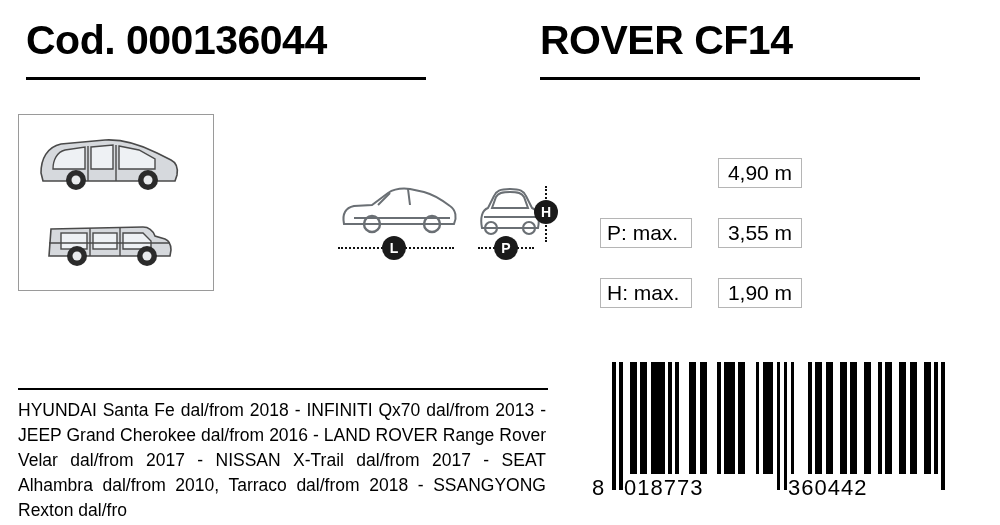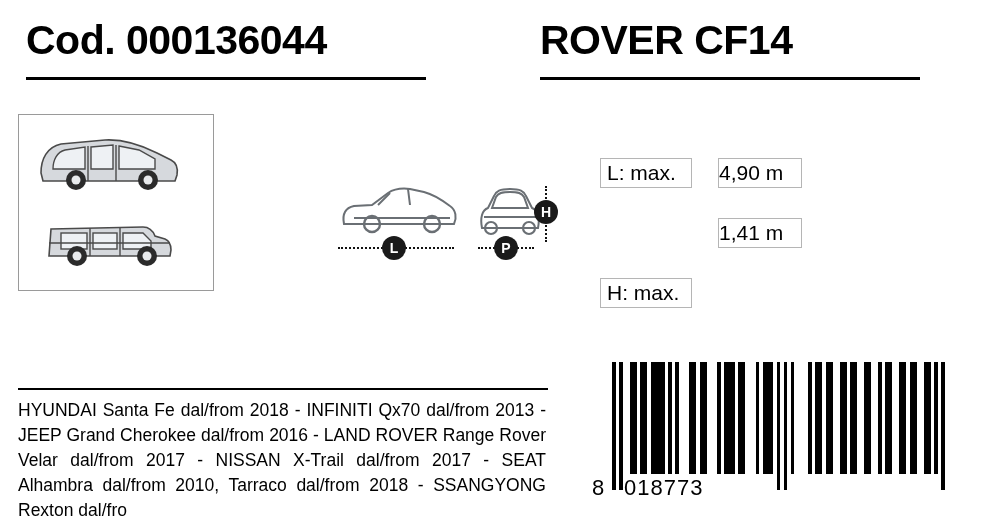--- a/index.html
+++ b/index.html
@@ -157,21 +157,21 @@
     position: absolute;
     left: 118px;
     top: 0;
     width: 84px;
     height: 30px;
     border: 1px solid #b5b5b5;
     background: #fff;
     box-sizing: border-box;
     font-size: 21px;
     line-height: 28px;
-    text-align: left;
+    text-align: center;
     white-space: nowrap;
   }
 
   
   .divider {
     position: absolute;
     left: 18px;
     top: 388px;
     width: 530px;
     height: 2px;
@@ -336,28 +336,29 @@
     <div class="dashed-h dash-p"></div>
     <div class="dash-v"></div>
 
     <div class="badge badge-l">L</div>
     <div class="badge badge-p">P</div>
     <div class="badge badge-h">H</div>
   </div>
 
   <div class="measures">
     <div class="measure-row">
-      <div class="measure-label">L: max.</div>
       <div class="measure-value">4,90 m</div>
     </div>
     <div class="measure-row">
-      <div class="measure-value">1,41 m</div>
+      <div class="measure-label">P: max.</div>
+      <div class="measure-value">3,55 m</div>
     </div>
     <div class="measure-row">
       <div class="measure-label">H: max.</div>
+      <div class="measure-value">1,90 m</div>
     </div>
   </div>
 
   <div class="divider"></div>
 
   <div class="compat">HYUNDAI Santa Fe  dal/from 2018 - INFINITI Qx70 dal/from 2013 - JEEP Grand Cherokee  dal/from 2016 - LAND ROVER Range Rover Velar dal/from 2017 - NISSAN X-Trail dal/from 2017 - SEAT Alhambra dal/from 2010,   Tarraco dal/from 2018 - SSANGYONG Rexton dal/fro</div>
 
   <div class="barcode-area">
     <div class="barcode-bars" id="barcode-bars">
         <div class="bar tall" style="width: 3.5px;"></div>
@@ -453,16 +454,17 @@
         <div class="bar" style="width: 3.5px;"></div>
         <div class="gap" style="width: 3.5px; background: transparent;"></div>
         <div class="bar" style="width: 3.5px;"></div>
         <div class="gap" style="width: 3.5px; background: transparent;"></div>
         <div class="bar tall" style="width: 3.5px;"></div>
         <div class="gap" style="width: 3.5px; background: transparent;"></div>
       </div>
     <div class="barcode-digits">
       <span class="bc-first">8</span>
       <span class="bc-left">018773</span>
+      <span class="bc-right">360442</span>
     </div>
   </div>
 
 </div>
 
 </body></html>

